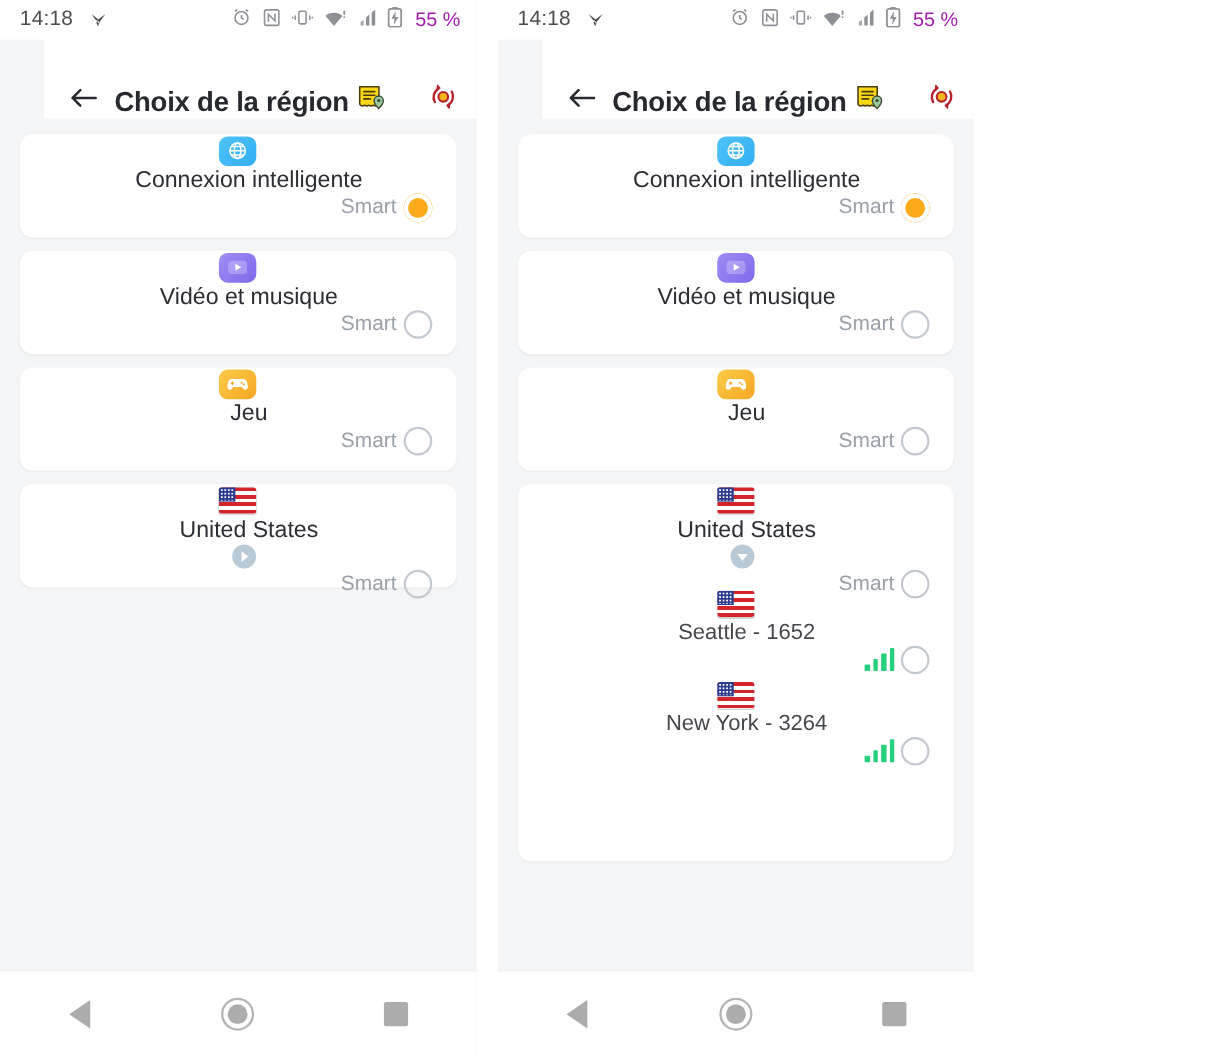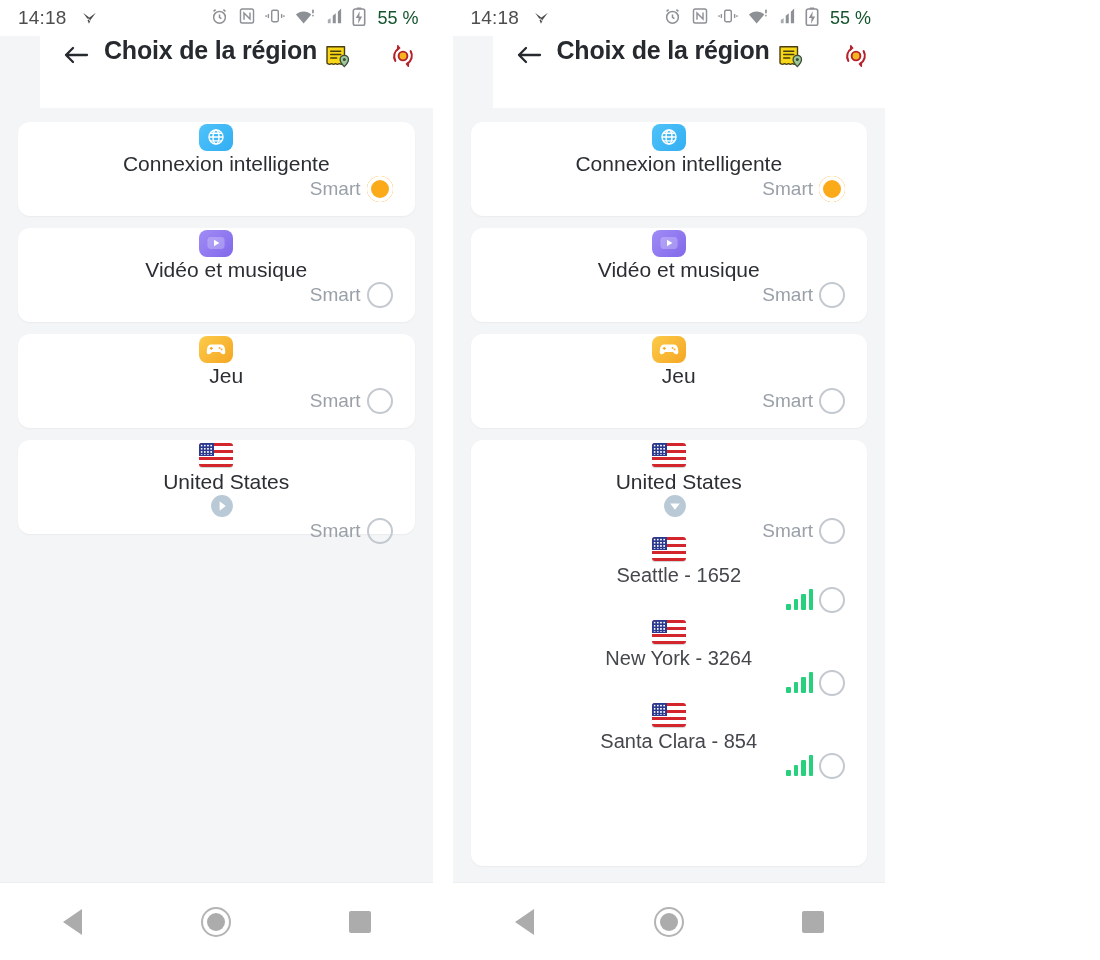--- a/index.html
+++ b/index.html
@@ -19,26 +19,26 @@
   
   .statusbar {
     height: 36px; background: #ffffff;
     display: flex; align-items: center;
     padding: 0 14px 0 18px;
     color: #4a4a4a;
   }
   .sb-time { font-size: 19px; letter-spacing: .2px; color:#4d4d4d; }
   .sb-appicon { margin-left: 14px; display:flex; align-items:center; }
   .sb-right { margin-left: auto; display: flex; align-items: center; gap: 9px; }
-  .sb-batt-text { font-size: 18px; color:#14532d; margin-left: 2px; }
+  .sb-batt-text { font-size: 18px; color:#a21caf; margin-left: 2px; }
 
   
   .appbar {
     height: 72px; background: #ffffff;
-    display: flex; align-items: flex-start;
+    display: flex; align-items: flex-end;
     padding: 0 16px 0 22px;
     margin-left: 40px;
   }
   .back-btn { width: 38px; height: 38px; display:flex; align-items:center; justify-content:center; cursor:pointer; }
   .appbar-title {
     font-size: 25px; font-weight: bold; color: #26292e;
     margin-left: 14px; letter-spacing: -0.2px; white-space: nowrap;
   }
   .appbar-actions { margin-left:auto; display:flex; align-items:center; gap: 26px; padding-right: 8px; }
   .act-btn { width: 40px; height: 40px; display:flex; align-items:center; justify-content:center; cursor:pointer; }
@@ -475,38 +475,20 @@
             <span class="row-right">
               <span class="bars">
                 <i></i>
                 <i></i>
                 <i></i>
                 <i></i>
               </span>
               <span class="radio"></span>
             </span>
           </div>
-          <div class="row server">
-            <span class="row-icon">
-              <span class="flag">
-                <span class="stripes"></span>
-                <span class="canton"></span>
-              </span>
-            </span>
-            <span class="row-label">Santa Clara - 854</span>
-            <span class="row-right">
-              <span class="bars">
-                <i></i>
-                <i></i>
-                <i></i>
-                <i></i>
-              </span>
-              <span class="radio"></span>
-            </span>
-          </div>
           <div class="row server"></div>
         </div>
       </div>
 
     <div class="navbar">
       <div class="nav-btn">
           <span class="nav-back"></span>
         </div>
       <div class="nav-btn">
           <span class="nav-home">

